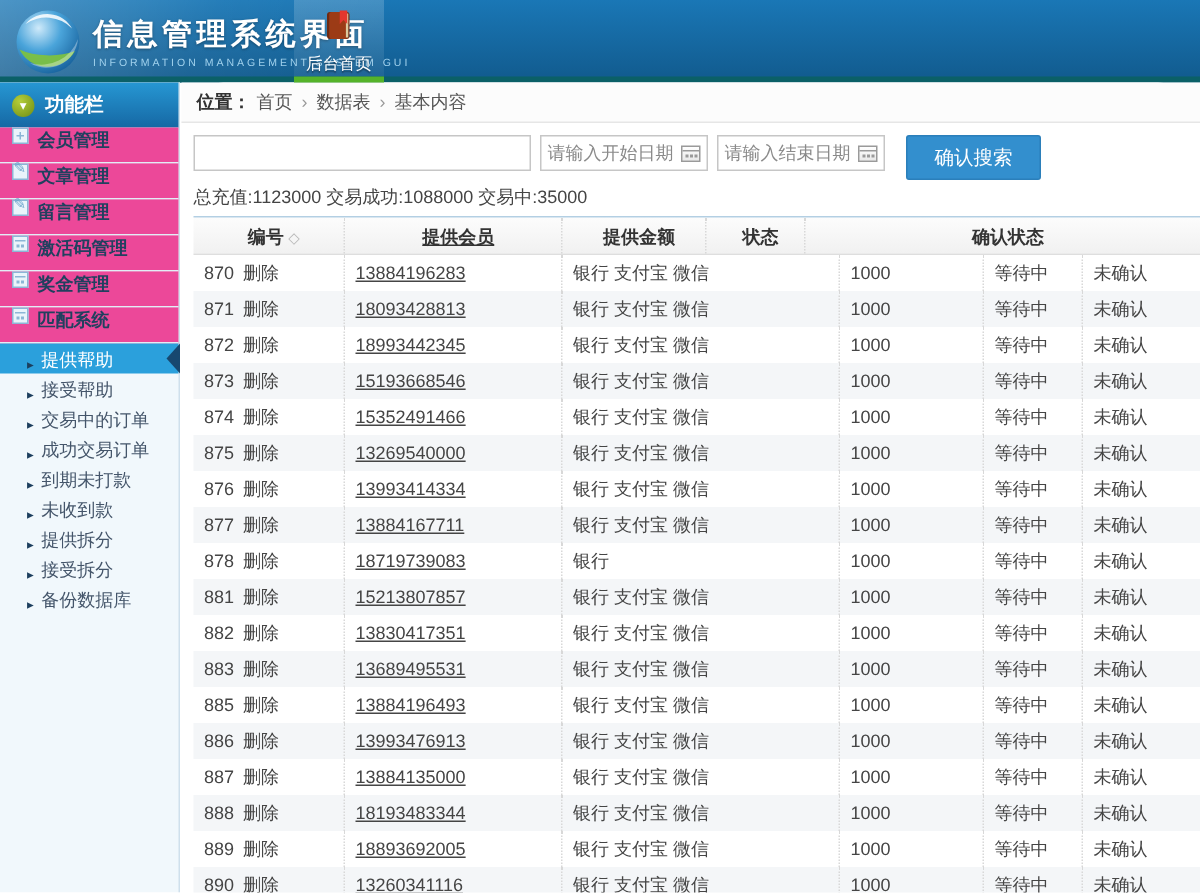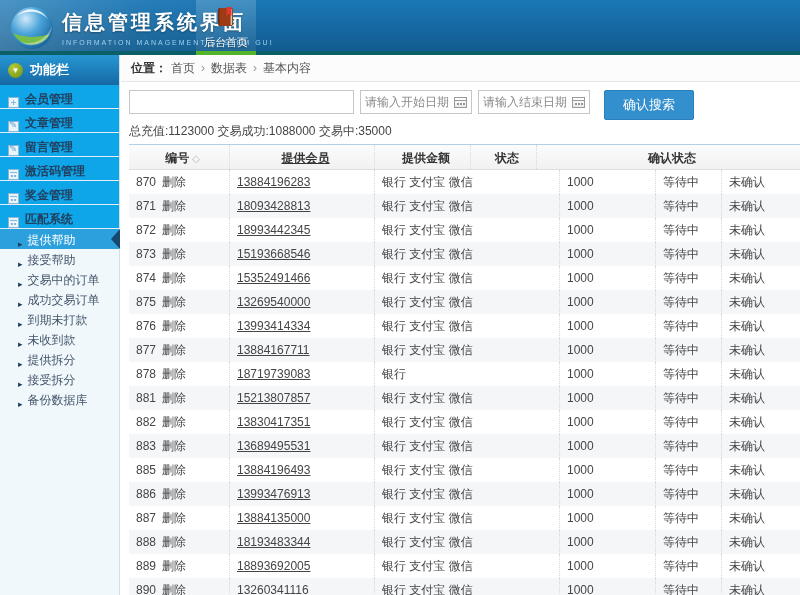--- a/index.html
+++ b/index.html
@@ -24,22 +24,22 @@
     border-bottom:4px solid #55b32a;}
 
   
   .sb{position:absolute;left:0;top:55px;bottom:0;width:120px;box-sizing:border-box;
     background:#f1f8fc;border-right:1px solid #cfe0ec;}
   .sb-hd{height:30px;display:flex;align-items:center;gap:7px;padding-left:8px;
     background:linear-gradient(#2697d3,#1668a4);color:#fff;font-weight:bold;font-size:13px;}
   .circ{width:15px;height:15px;border-radius:50%;flex:none;
     background:radial-gradient(circle at 35% 30%,#b5ce3a,#6d8c12);
     display:flex;align-items:center;justify-content:center;color:#fff;font-size:9px;line-height:1;}
-  .sb-item{height:23px;display:flex;align-items:flex-end;gap:6px;padding-left:8px;
-    border-bottom:1px solid #e2edf5;color:#21405f;font-weight:bold;cursor:pointer;background:#0ea5e9;}
+  .sb-item{height:23px;display:flex;align-items:flex-start;gap:6px;padding-left:8px;
+    border-bottom:1px solid #e2edf5;color:#21405f;font-weight:bold;cursor:pointer;background:#ec4899;}
   .sb-icon{width:11px;height:11px;box-sizing:border-box;border:1px solid #8cb6d6;
     background:#eaf4fb;display:inline-block;position:relative;flex:none;}
   .grid-icon::before{content:"";position:absolute;inset:2px;
     background:linear-gradient(#8cb6d6,#8cb6d6) 50% 0/1px 100% no-repeat,
                linear-gradient(#8cb6d6,#8cb6d6) 0 50%/100% 1px no-repeat;}
   .edit-icon::before{content:"\270E";position:absolute;left:0px;top:-3px;font-size:10px;color:#6ea6cc;}
   .calendar-icon::before{content:"";position:absolute;left:1px;right:1px;top:2px;border-top:1px solid #8cb6d6;}
   .calendar-icon::after{content:"";position:absolute;left:2px;top:5px;width:2px;height:2px;
     background:#8cb6d6;box-shadow:3px 0 #8cb6d6,0 3px 0 -1px #8cb6d6,3px 3px 0 -1px #8cb6d6;}
   .sb-sub{position:relative;height:20px;display:flex;align-items:flex-end;padding-left:18px;

